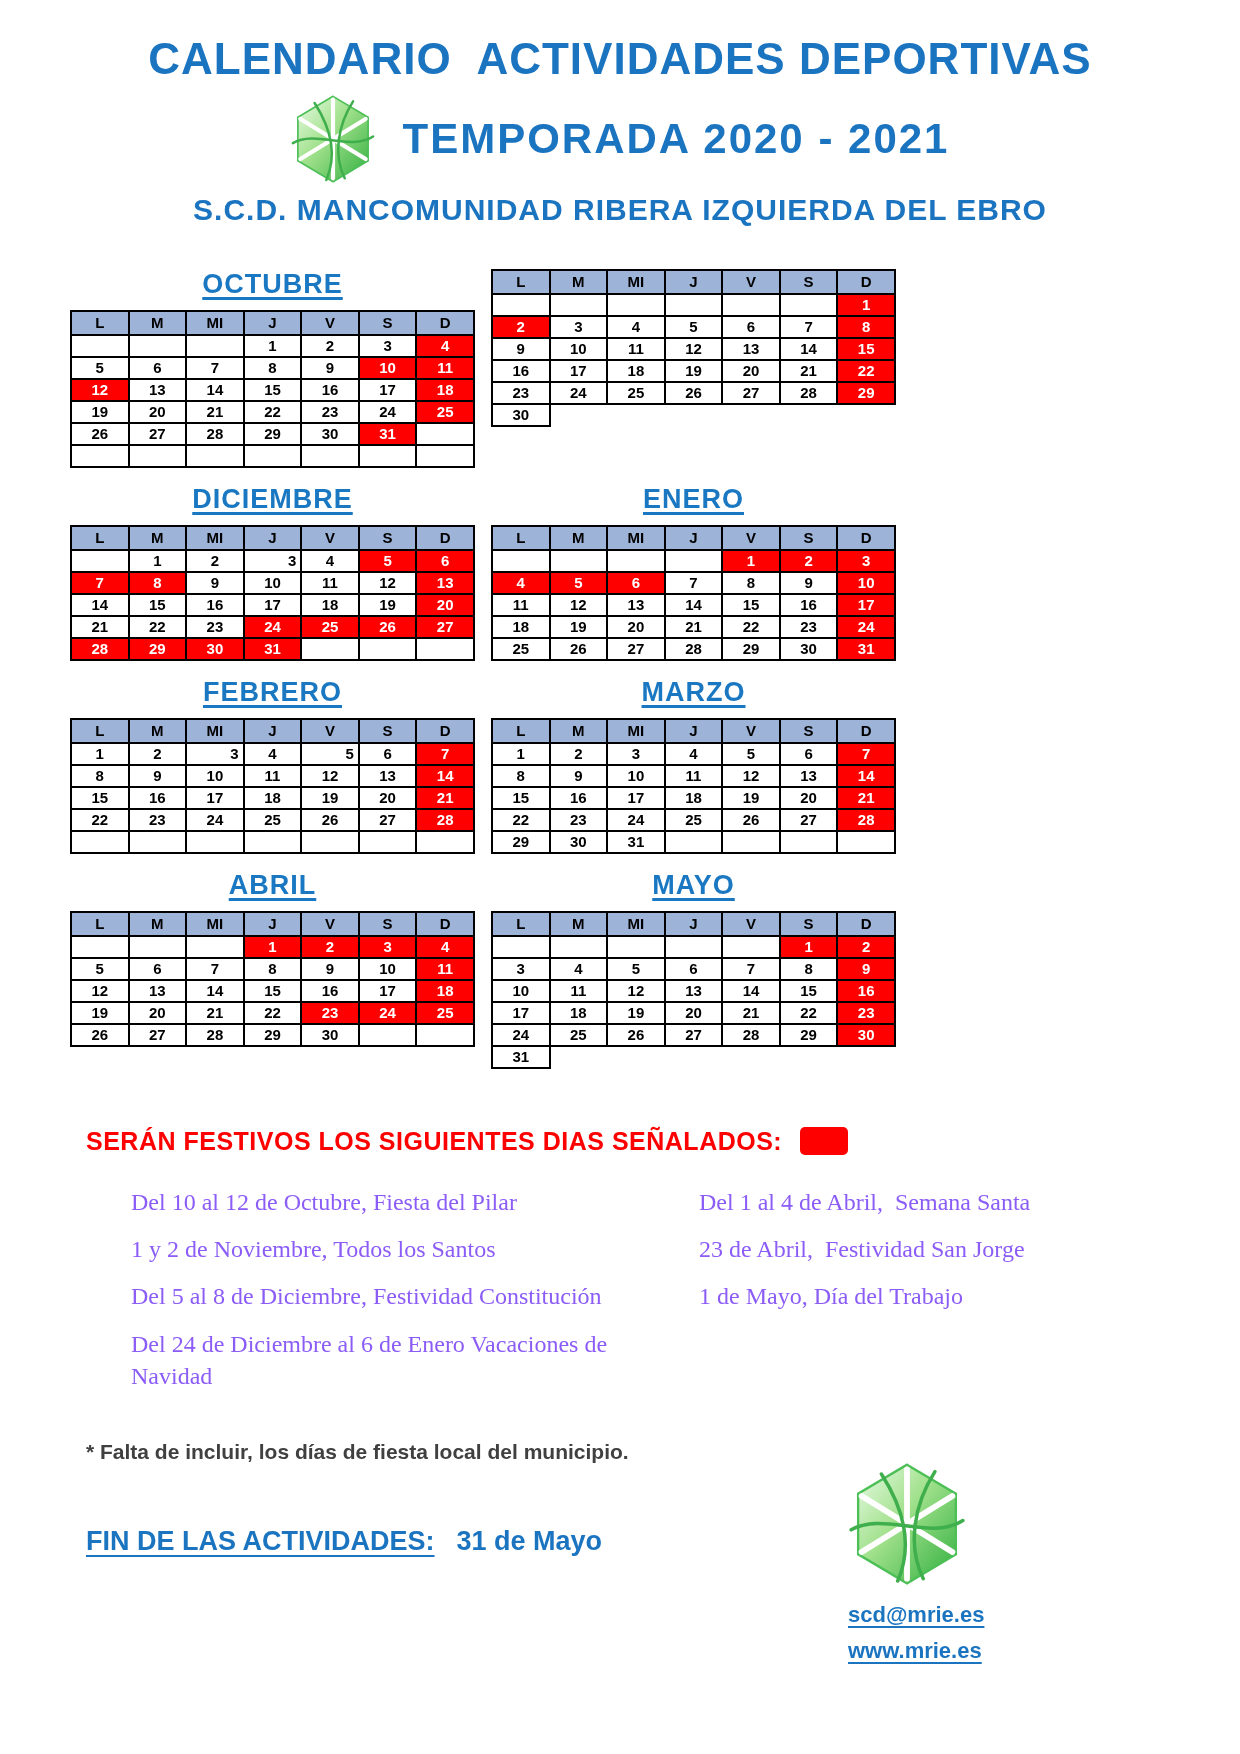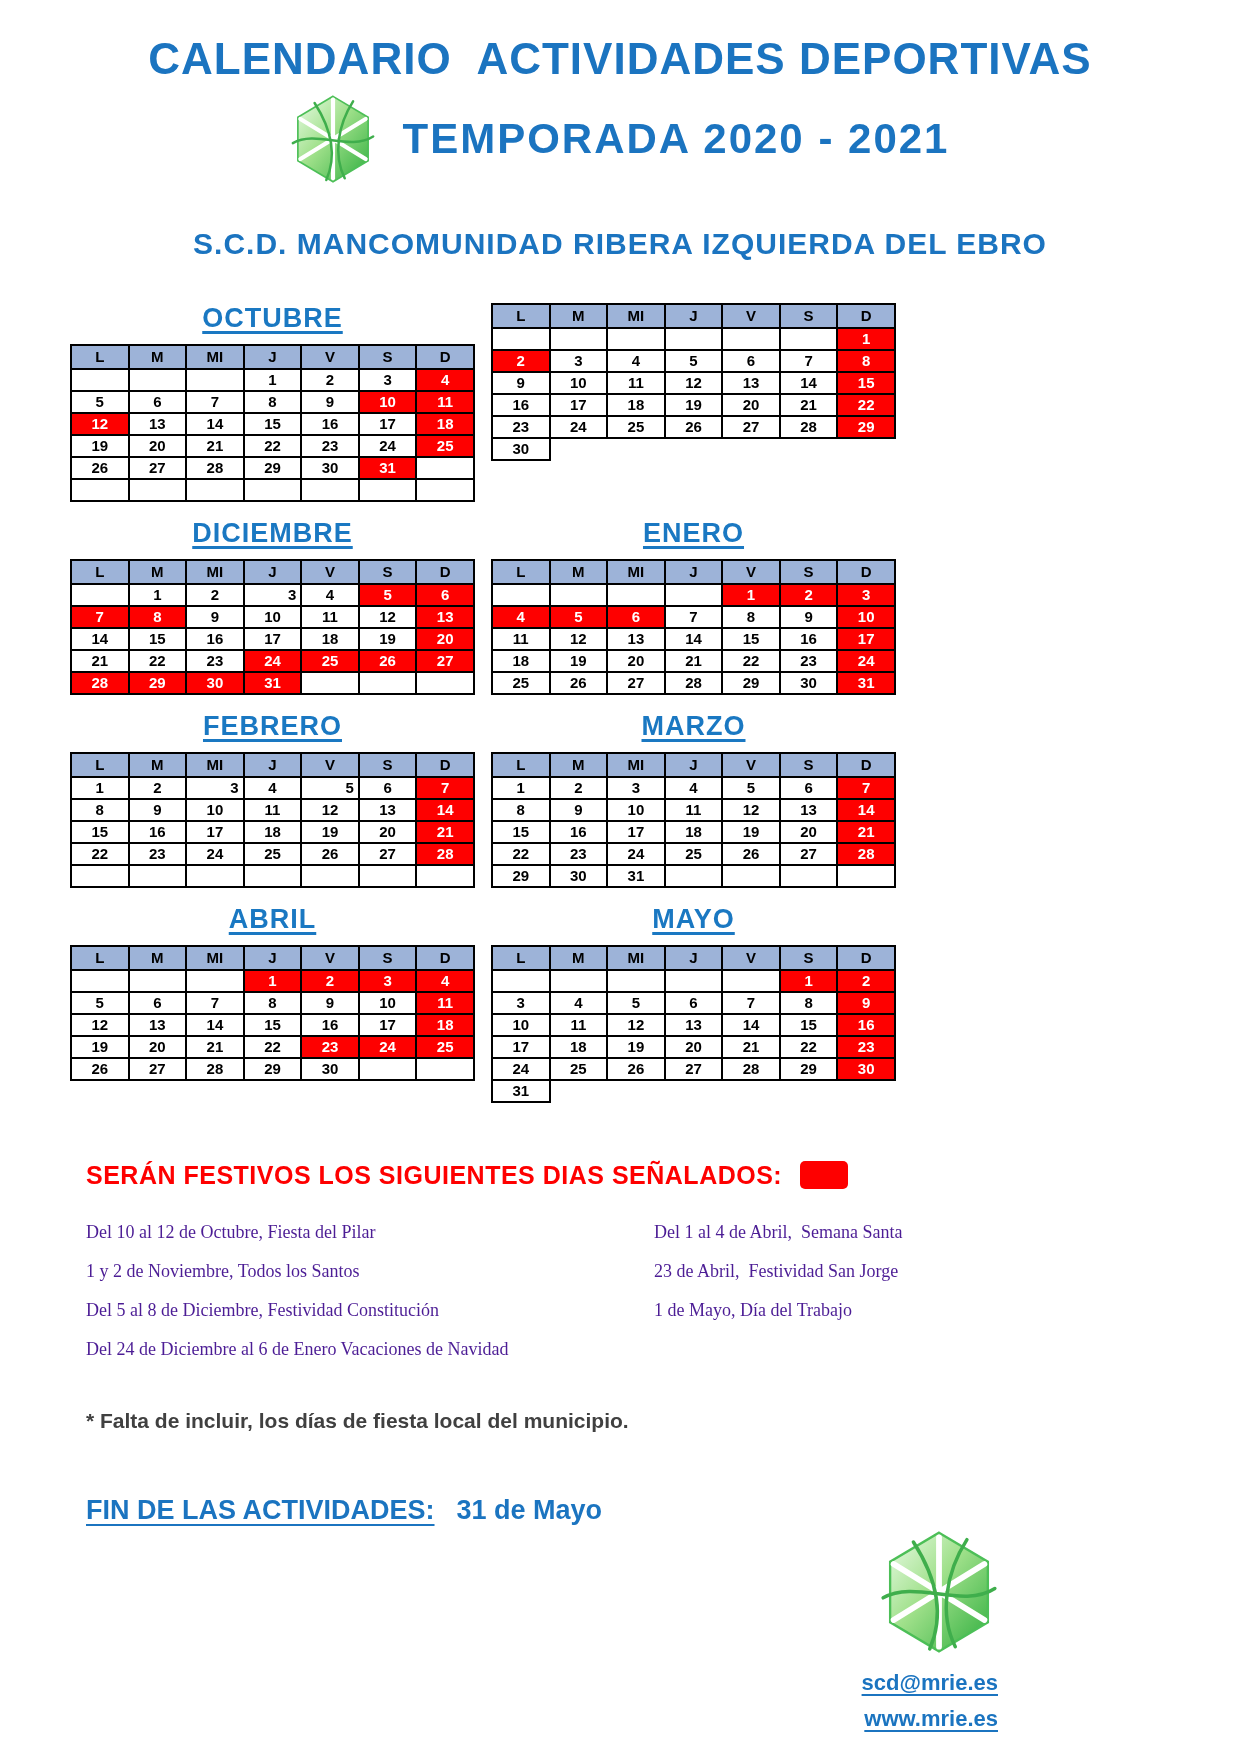--- a/index.html
+++ b/index.html
@@ -26,21 +26,21 @@
   .title-line2-row {
     display:flex; justify-content:center; align-items:center;
     gap:28px; margin-top:6px; height:96px;
   }
   .title-line2 {
     color:var(--heading-blue);
     font-size:42px; font-weight:bold; letter-spacing:2px;
   }
   .logo-small { width:84px; height:92px; }
   .subtitle {
-    margin-top:40px;
+    margin-top:6px;
     color:var(--heading-blue);
     font-size:30px; font-weight:bold; letter-spacing:1px;
   }
 
   
   .months-grid {
     display:grid;
     grid-template-columns:405px 405px;
     column-gap:122px; row-gap:50px;
     margin:42px 0 0 70px;
@@ -102,38 +102,39 @@
   }
 
   .holidays {
     display:grid;
     grid-template-columns:558px auto;
     margin-top:30px;
     column-gap:10px;
   }
   .holiday-item {
     font-family:"Liberation Serif","DejaVu Serif",serif;
-    font-size:18px; color:#4c1d95;
+    font-size:24px; color:#8b5cf6;
     margin-bottom:15px;
     line-height:1.35;
+    margin-left:45px;
   }
 
   .falta-note {
     margin-top:32px;
     font-size:21px; font-weight:bold; color:#404040;
   }
 
   .fin-line { margin-top:62px; }
 
   
   .footer-logo-block {
     position:absolute;
-    left:848px; top:1528px;
+    left:848px; top:1460px;
     width:150px;
-    text-align:right;
+    text-align:left;
   }
   .logo-big { width:118px; height:128px; }
   .footer-link {
     display:block;
     color:var(--heading-blue);
     font-size:22px; font-weight:bold;
     text-decoration:underline;
     text-decoration-thickness:2px;
     text-underline-offset:4px;
     margin-top:10px;

